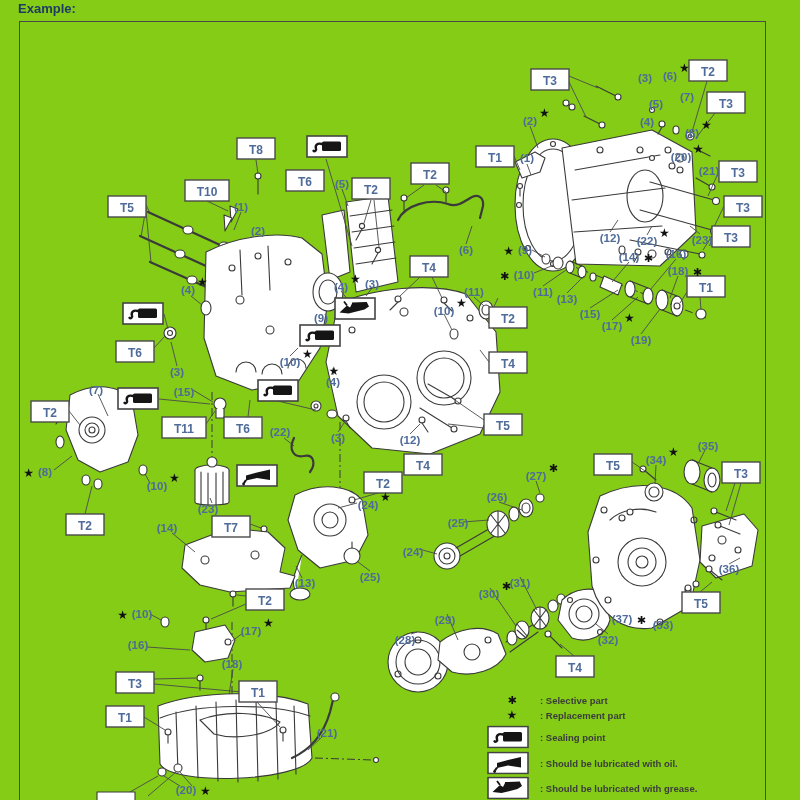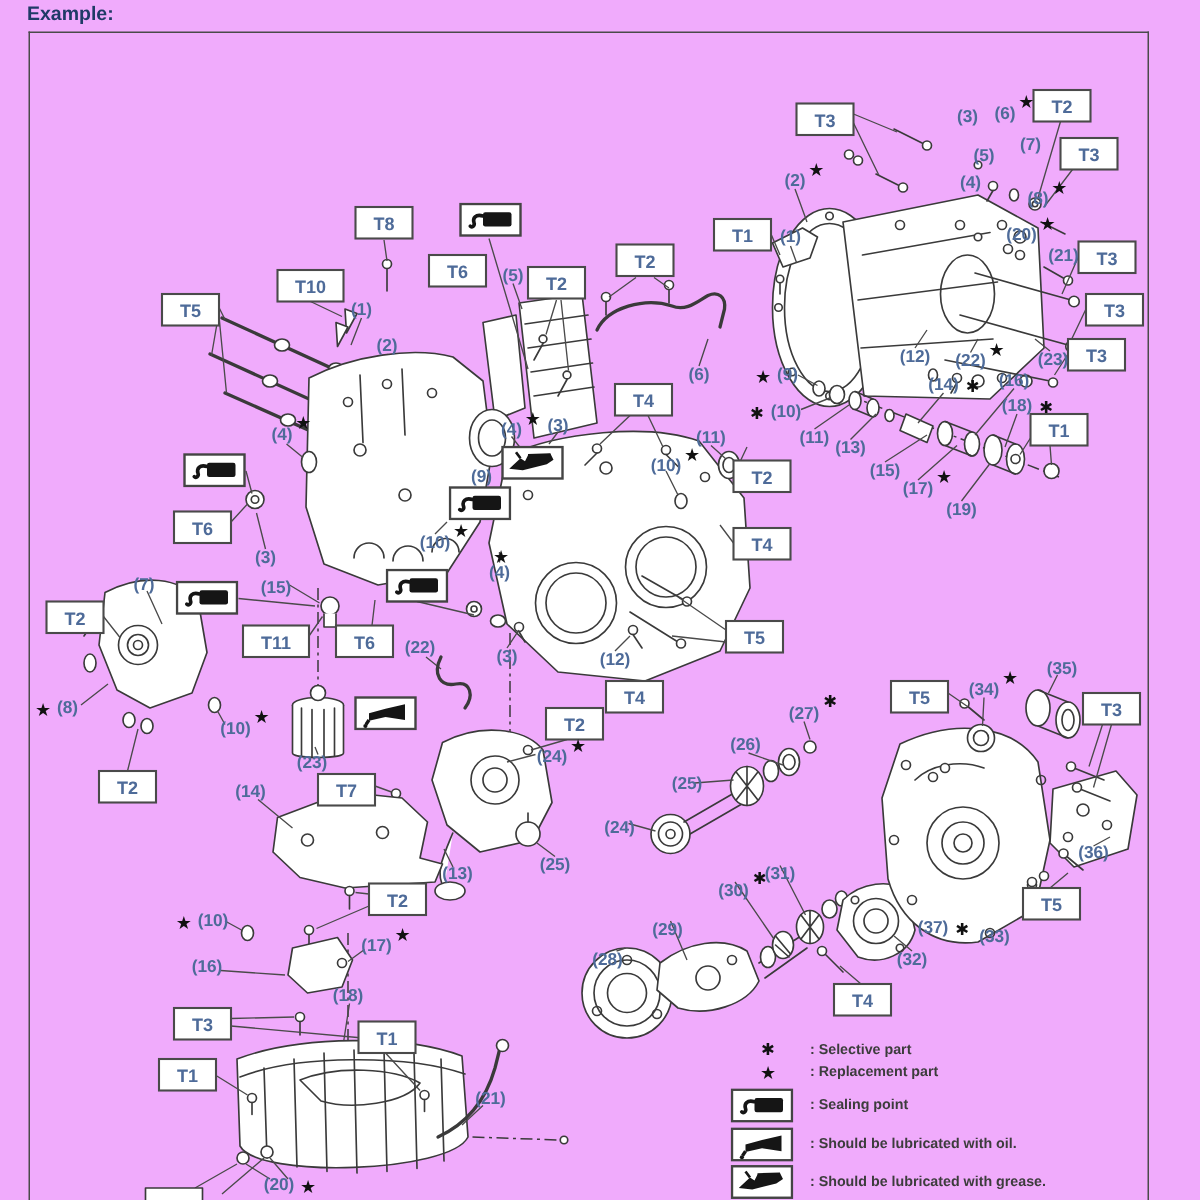--- a/index.html
+++ b/index.html
@@ -1,16 +1,16 @@
 <!DOCTYPE html>
 <html><head>
 <meta charset="utf-8">
 <style>
   html,body{margin:0;padding:0;background:#fff;}
-  #page{position:relative;width:800px;height:800px;overflow:hidden;background:#f0abfc;
+  #page{position:relative;width:800px;height:800px;overflow:hidden;background:#84cc16;
         font-family:"Liberation Sans",sans-serif;}
   #heading{position:absolute;left:18px;top:1px;font-size:13px;font-weight:bold;color:#1f3a66;}
   #frame{position:absolute;left:19px;top:21px;width:745px;height:779px;
          border-left:1.5px solid #4a4a4a;border-top:1.5px solid #4a4a4a;border-right:1.5px solid #4a4a4a;}
   svg{position:absolute;left:0;top:0;}
   .lbl{font:bold 12px "Liberation Sans",sans-serif;fill:#4e6b99;}
   .co{font:bold 11.5px "Liberation Sans",sans-serif;fill:#4e6b99;}
   .st{font:12px "DejaVu Sans",sans-serif;fill:#111;}
   .as{font:11px "DejaVu Sans",sans-serif;fill:#111;}
   .lg{font:bold 9.5px "Liberation Sans",sans-serif;fill:#3c3c3c;}

